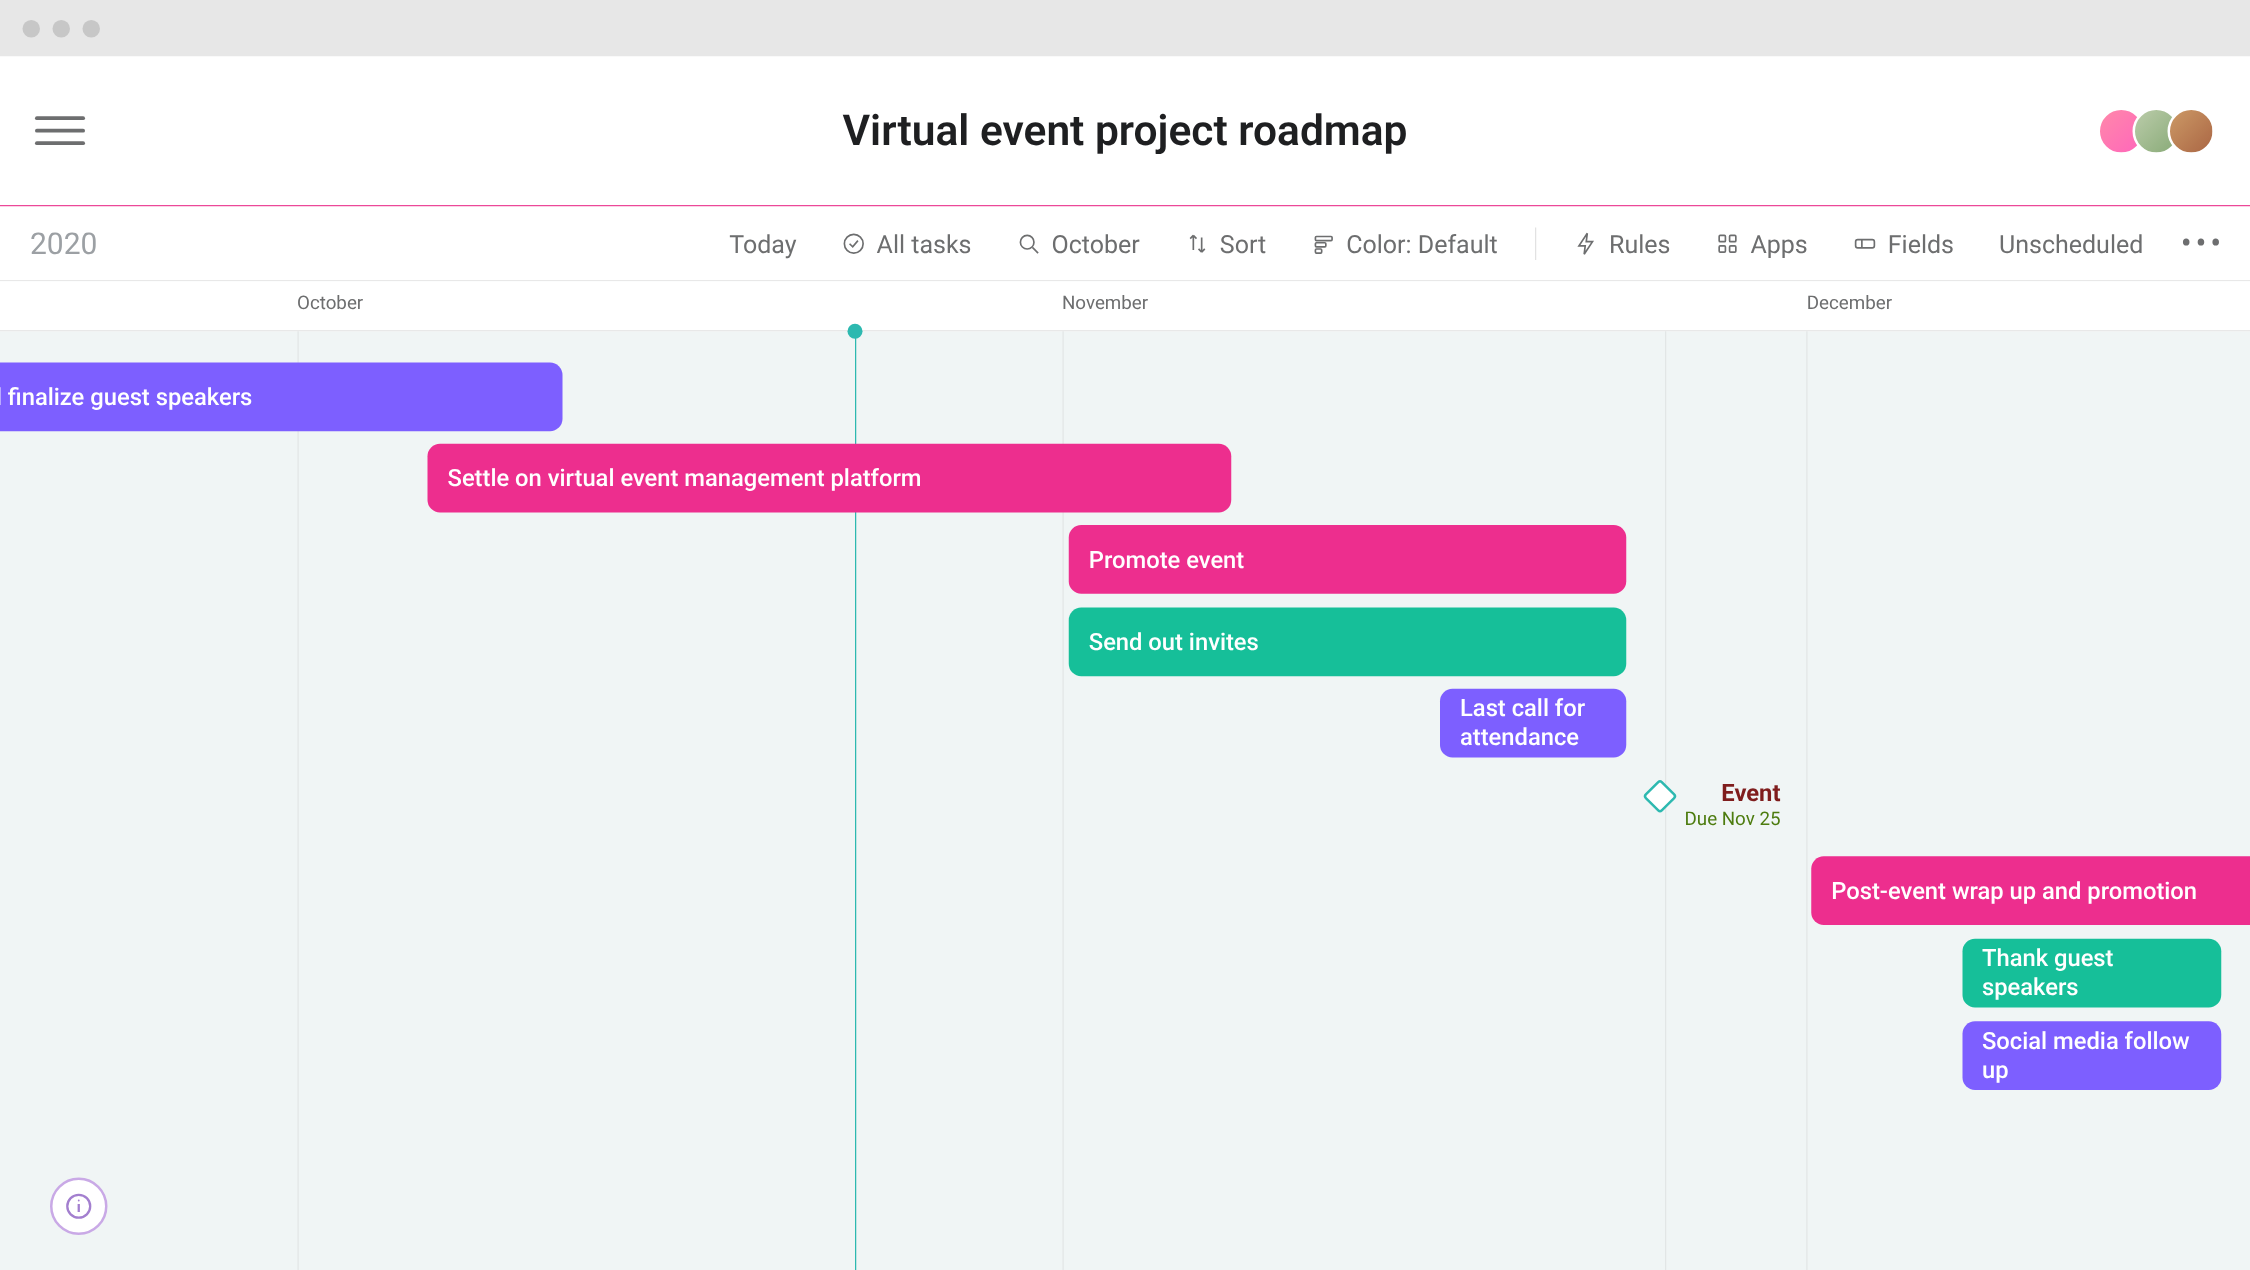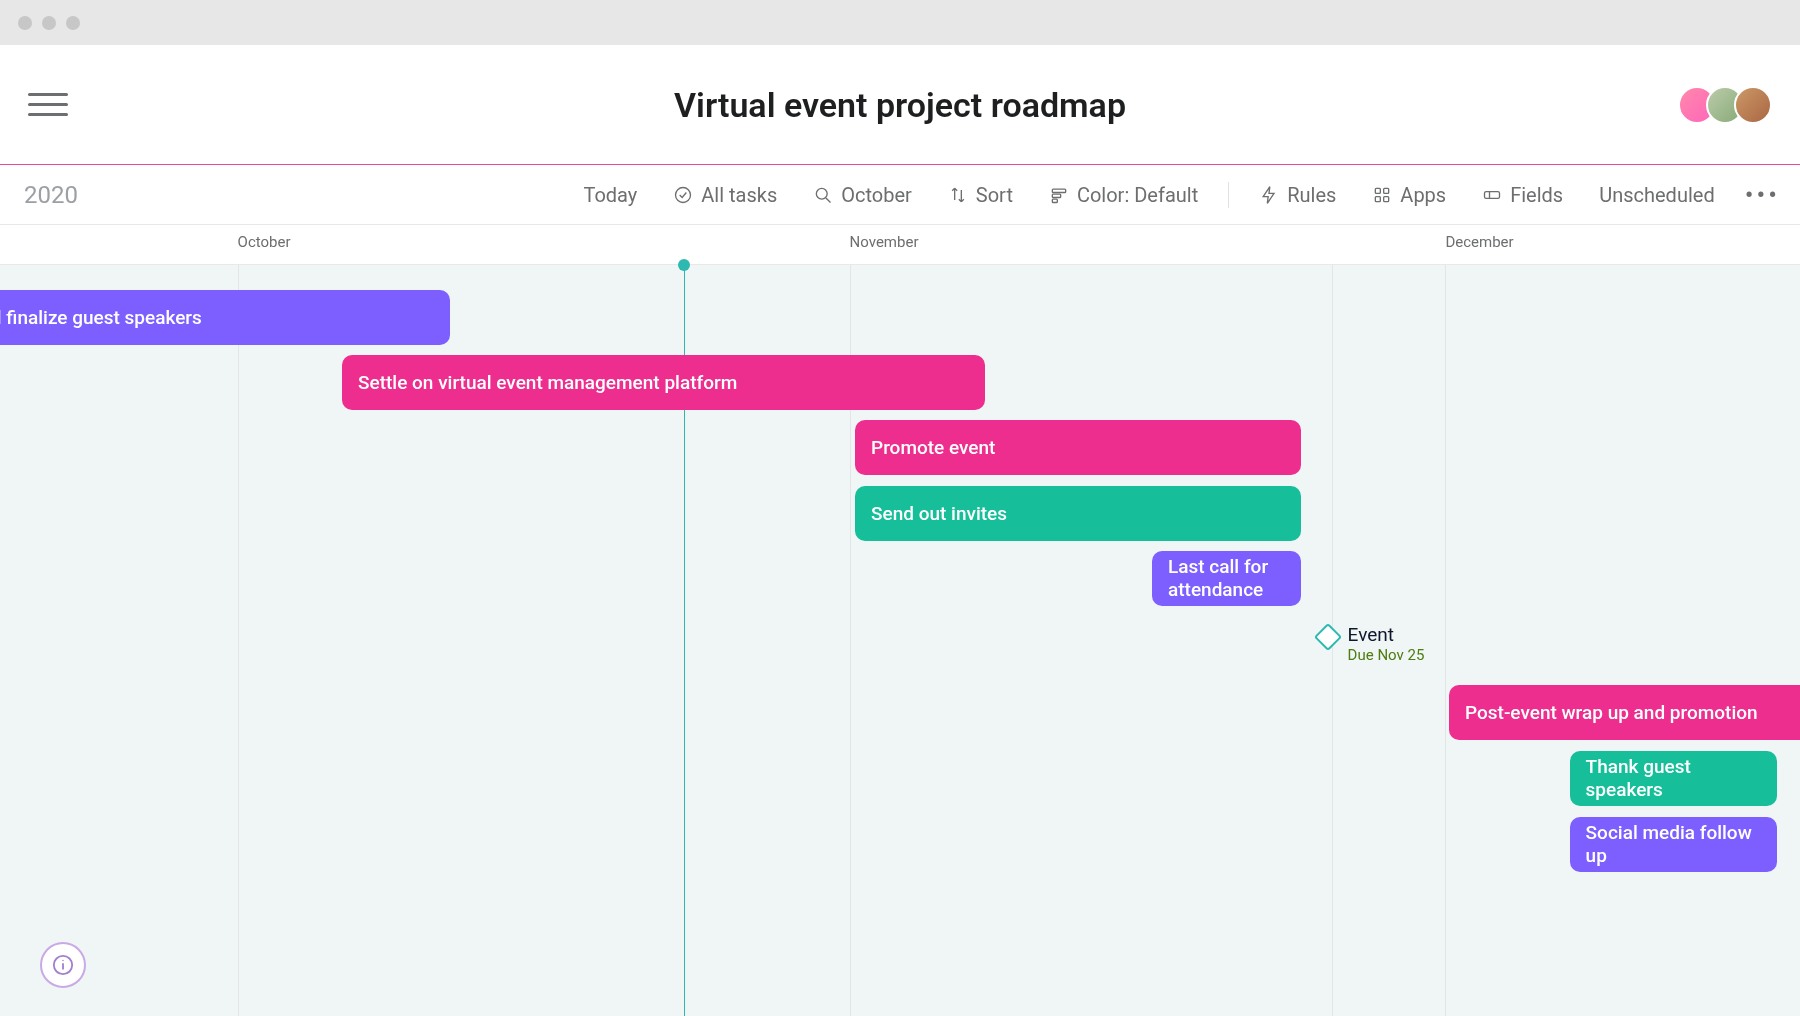--- a/index.html
+++ b/index.html
@@ -33,21 +33,21 @@
   .gridline { position: absolute; top: 40px; bottom: 0; width: 1px; background: #e2e6e6; }
   .today-line { position: absolute; top: 40px; bottom: 0; width: 1px; background: #2db9b0; }
   .today-dot { position: absolute; width: 12px; height: 12px; border-radius: 50%; background: #2db9b0; top: 34px; transform: translateX(-50%); }
   .bar { position: absolute; height: 55px; border-radius: 10px; color: #fff; font-size: 19px; padding: 0 16px; display: flex; align-items: center; font-weight: 500; cursor: pointer; }
   .bar.two-line { line-height: 1.2; font-size: 19px; }
   .purple { background: #7d5fff; }
   .pink   { background: #ed2e8e; }
   .teal   { background: #16bf99; }
   .milestone { position: absolute; display: flex; align-items: flex-start; gap: 10px; }
   .milestone .diamond { width: 20px; height: 20px; border: 2px solid #2db9b0; transform: rotate(45deg); border-radius: 3px; background: #fff; margin-top: 4px; }
-  .milestone .mlabel { font-size: 19px; color: #0f172a; font-weight: 400; }
+  .milestone .mlabel { font-size: 19px; color: #7f1d1d; font-weight: 700; text-align: right; }
   .milestone .mdue  { font-size: 15px; color: #4d7c0f; }
   
   .help-btn { position: absolute; left: 40px; bottom: 28px; width: 46px; height: 46px; border-radius: 50%; border: 2px solid #c9a9e6; display: flex; align-items: center; justify-content: center; color: #a37fcf; font-size: 20px; background: #fff; cursor: pointer; }
   .help-btn svg { width: 22px; height: 22px; stroke: #a37fcf; fill: none; stroke-width: 2; }
 </style>
 </head>
 <body>
 
 <div class="title-bar">
   <div class="traffic-dot"></div>

